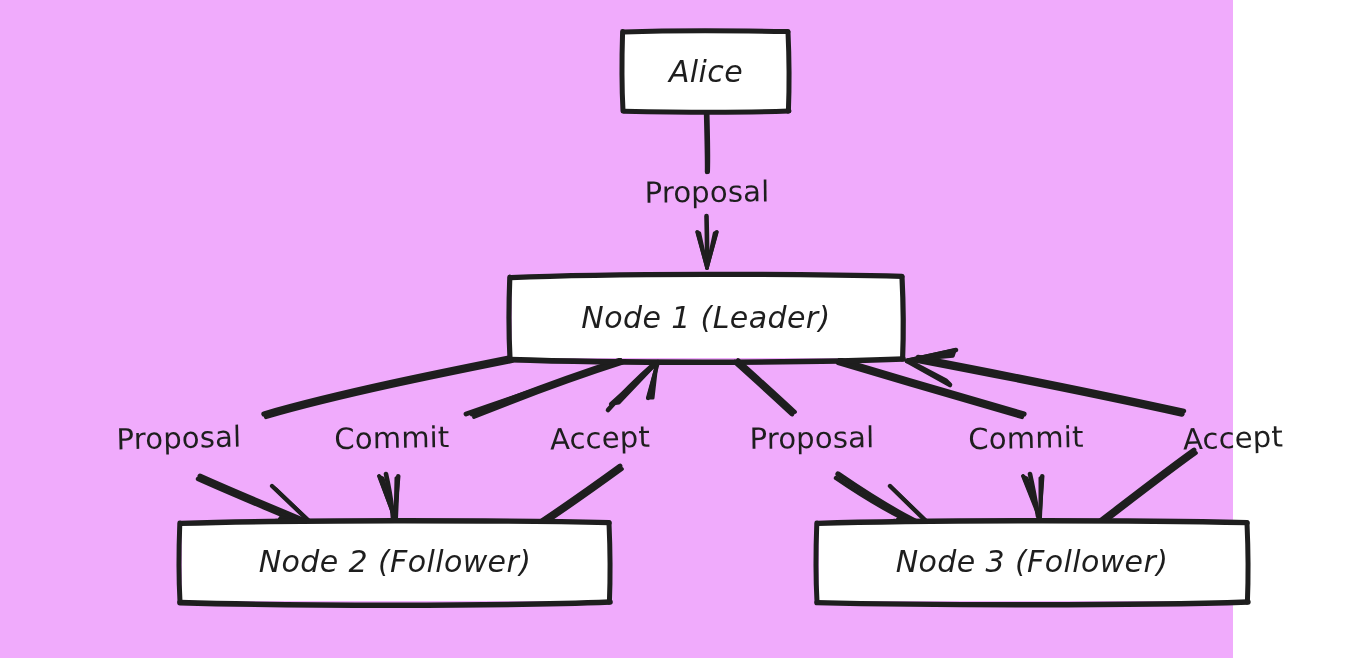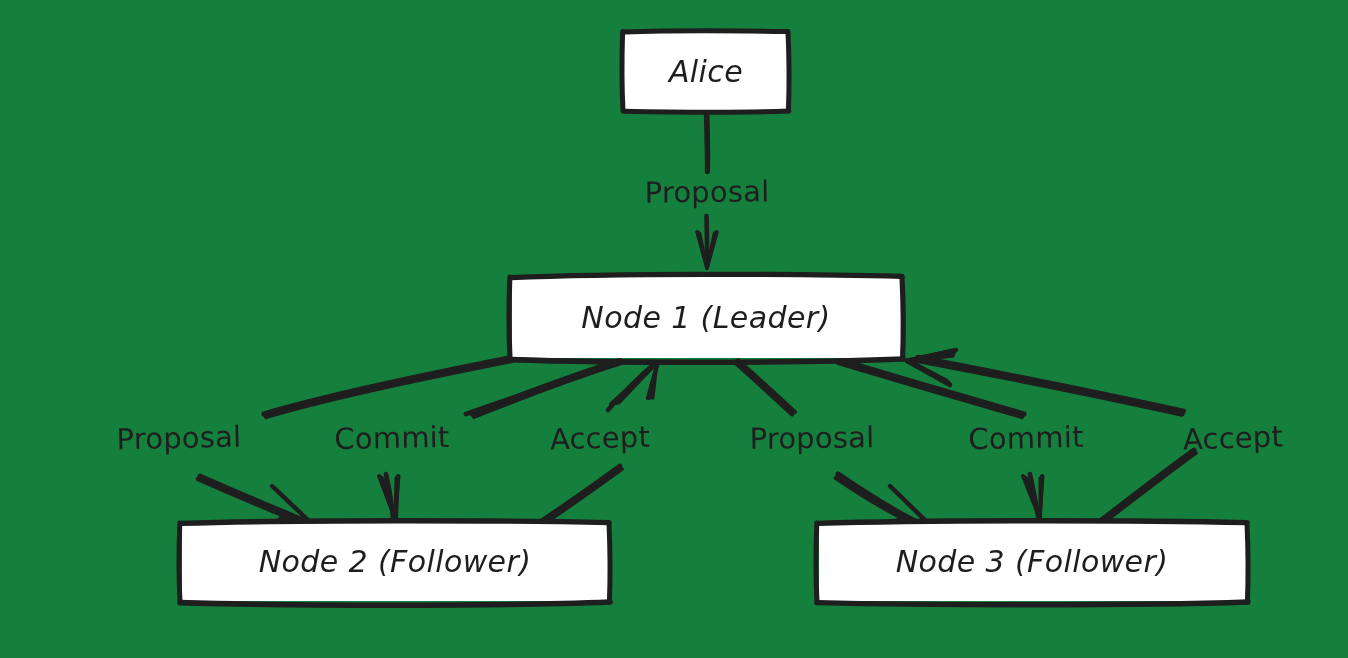--- a/index.html
+++ b/index.html
@@ -9,23 +9,23 @@
     background: #ffffff;
   }
   body {
     width: 1348px;
     height: 658px;
     overflow: hidden;
     font-family: "DejaVu Sans", sans-serif;
   }
   #canvas-root {
     position: relative;
-    width: 1348px;
+    width: 1233px;
     height: 658px;
-    background: #15803d;
+    background: #f0abfc;
   }
   svg#diagram {
     display: block;
     width: 1348px;
     height: 658px;
   }
   .ink-stroke {
     fill: none;
     stroke: #1e1e1e;
     stroke-linecap: round;

